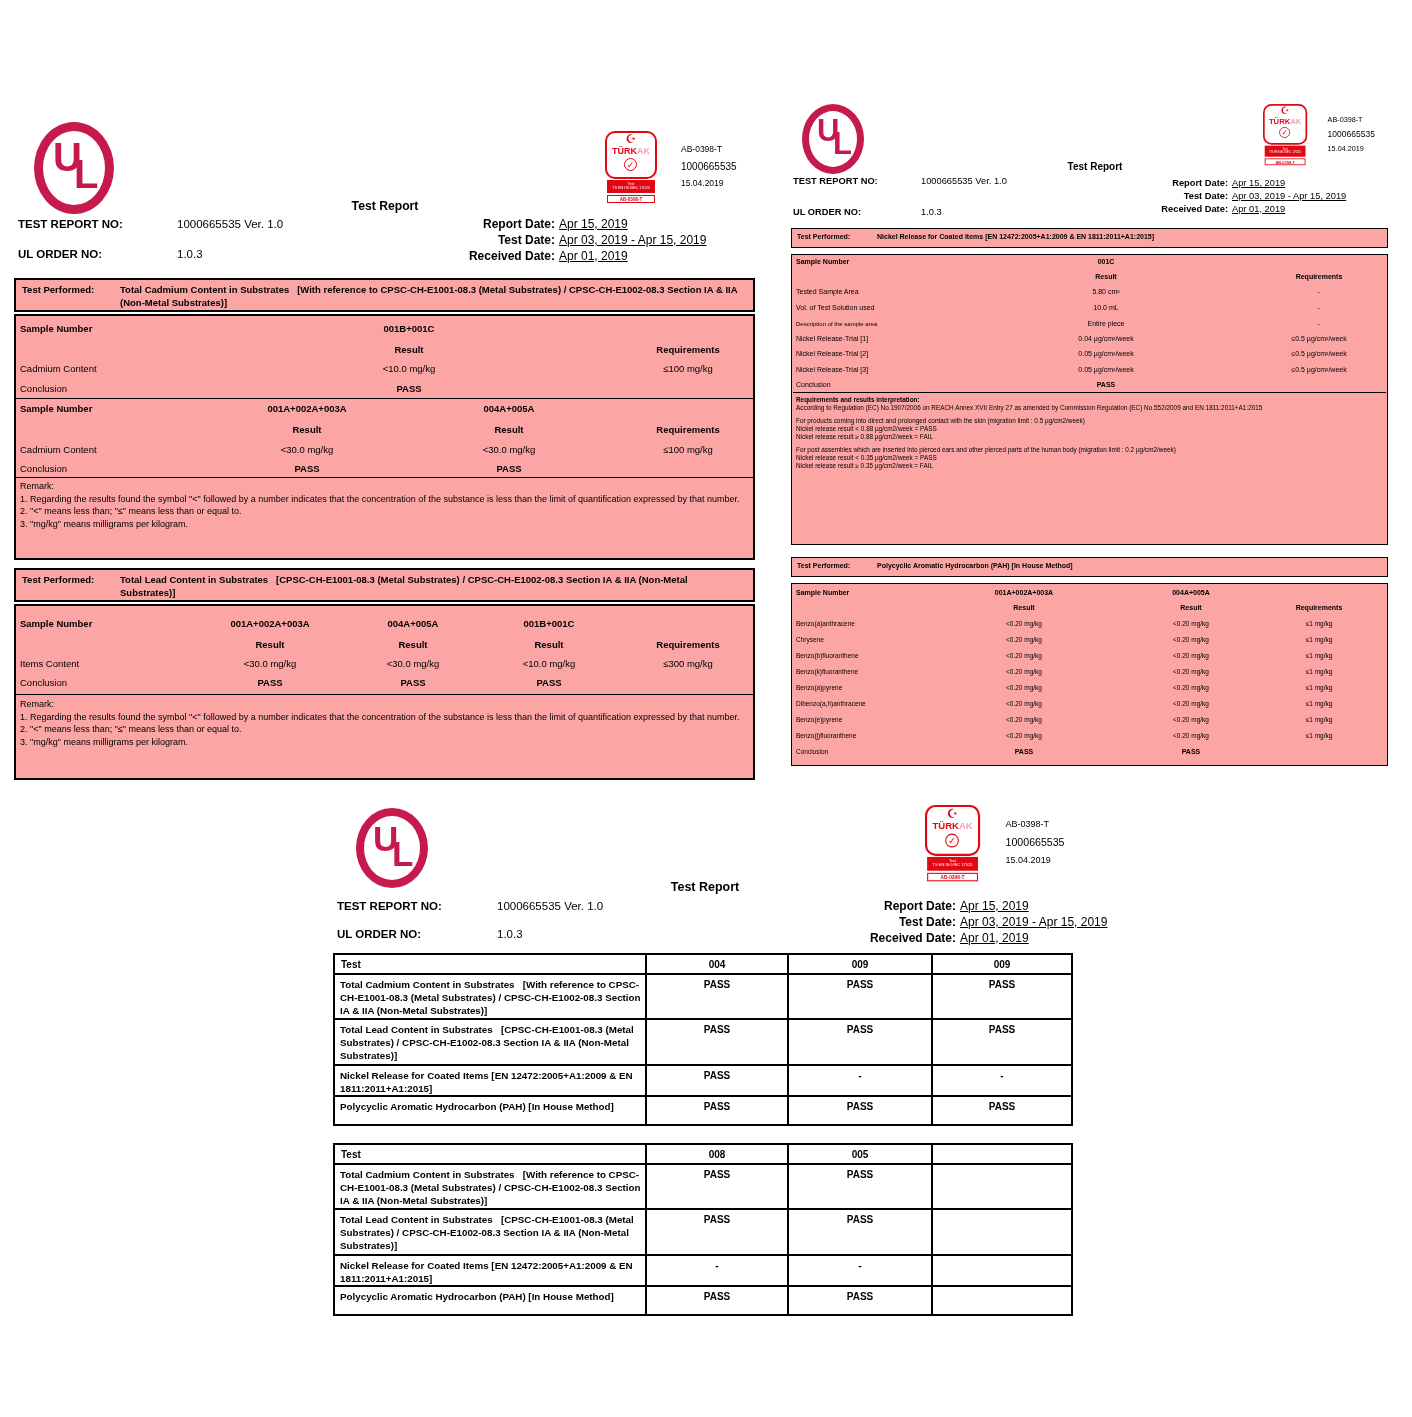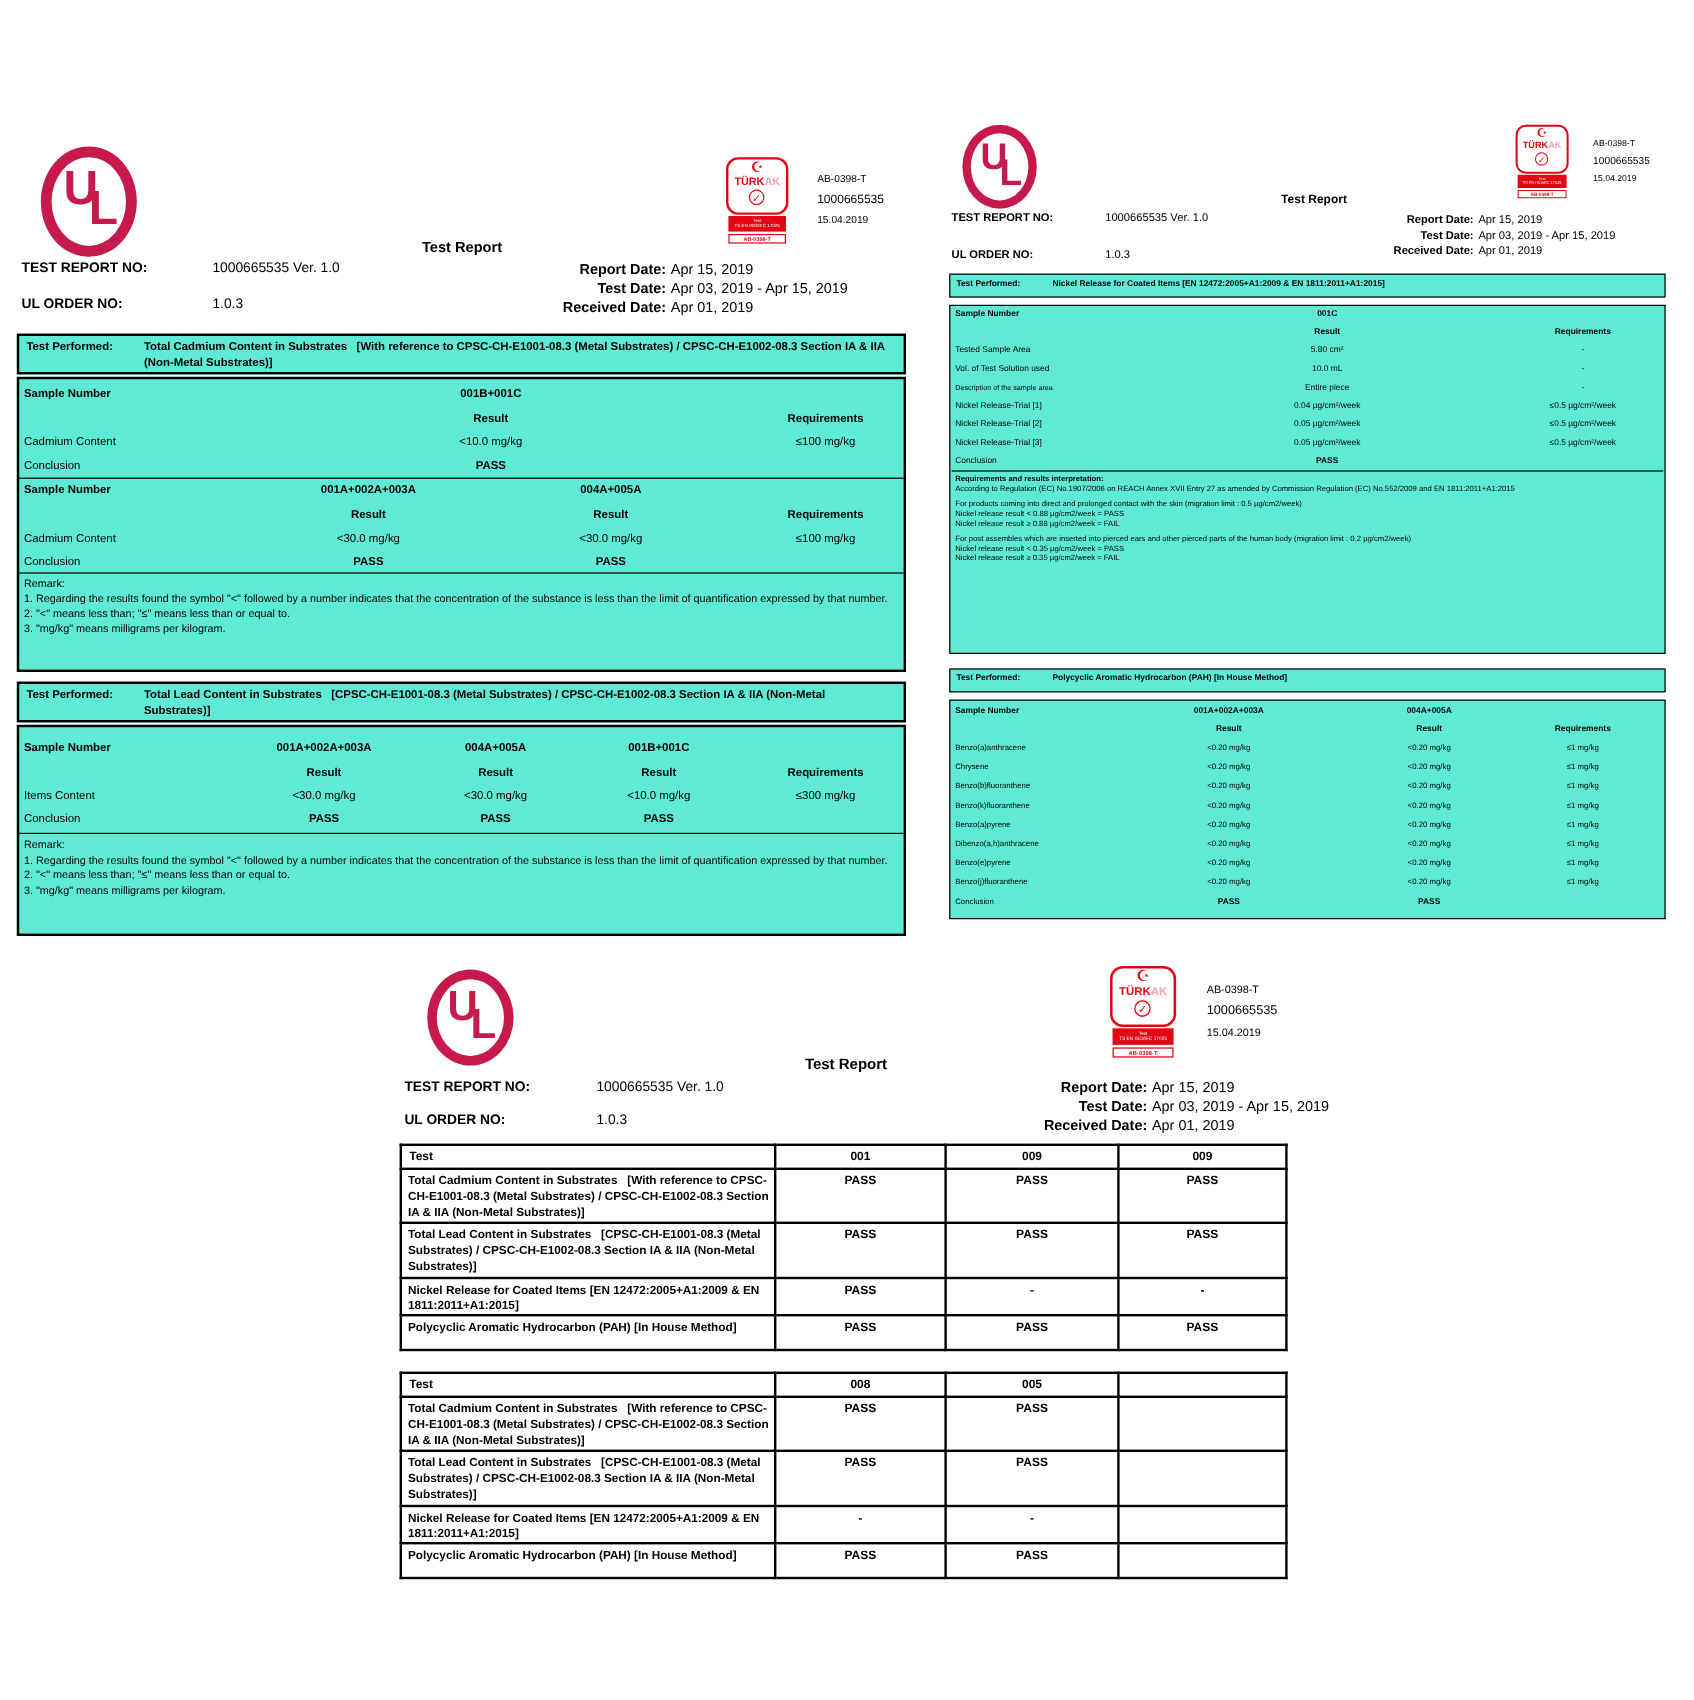--- a/index.html
+++ b/index.html
@@ -39,32 +39,32 @@
   .badge .s1{font-size:8.5px;line-height:17px;}
   .badge .s2{font-size:10px;line-height:17px;}
   .badge .s3{font-size:8.5px;line-height:17px;}
 
   
   .title1{font-size:12.2px;font-weight:700;}
   .fld1{font-size:11.5px;}
   .title2{font-size:10px;font-weight:700;}
   .fld2{font-size:9.3px;}
   .dates{position:absolute;}
-  .dates .dline{white-space:nowrap;}
+  .dates .dline{white-space:nowrap;text-decoration:underline;}
   .dates .dl{display:inline-block;text-align:right;font-weight:700;vertical-align:top;}
   .dates .dv{margin-left:4px;}
   .d1{font-size:12px;line-height:15.8px;}
   .d1 .dl{width:185px;}
   .d2{font-size:9.3px;line-height:12.8px;}
   .d2 .dl{width:268px;}
   .d3{font-size:12px;line-height:15.8px;}
   .d3 .dl{width:186px;}
 
   
-  .tp,.bigbox{position:absolute;border:2px solid #000;box-sizing:border-box;background:#5eead4;}
+  .tp,.bigbox{position:absolute;border:2px solid #000;box-sizing:border-box;background:#fca5a5;}
   .tp2{border-width:1.5px;}
   .tp .tpl{position:absolute;font-weight:700;}
   .tp .tpt{font-weight:700;}
   .hl{position:absolute;border-top:1.5px solid #000;}
 
   .f1{font-size:9.5px;}  .f1b{font-size:9.5px;font-weight:700;}
   .f2{font-size:7px;}    .f2b{font-size:7px;font-weight:700;}  .f2s{font-size:6px;}
   .f3{font-size:6.5px;}
   .rk{font-size:9px;line-height:12.5px;}
   .ik{font-size:6.4px;line-height:8px;}
@@ -375,21 +375,21 @@
     <table class="sum" style="left:333px;top:953px;width:738px;">
       <colgroup>
           <col style="width:312px">
           <col style="width:142px">
           <col style="width:144px">
           <col style="width:140px">
         </colgroup>
       <tbody>
           <tr style="height:20px;">
         <th class="hL">Test</th>
-        <th class="hC">001</th>
+        <th class="hC">004</th>
         <th class="hC">009</th>
         <th class="hC">009</th>
       </tr>
       <tr style="height:45px;">
         <td class="tc">Total Cadmium Content in Substrates&nbsp;&nbsp; [With reference to CPSC-CH-E1001-08.3 (Metal Substrates) / CPSC-CH-E1002-08.3 Section IA &amp; IIA (Non-Metal Substrates)]</td>
         <td class="vc">PASS</td>
         <td class="vc">PASS</td>
         <td class="vc">PASS</td>
       </tr>
       <tr style="height:46px;">

